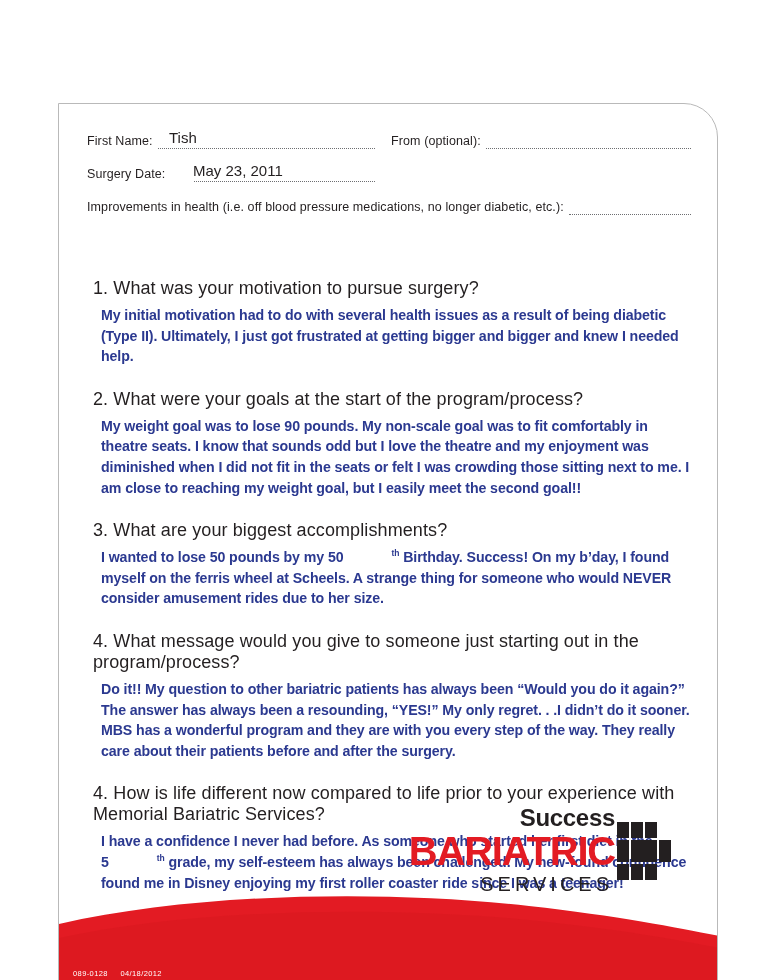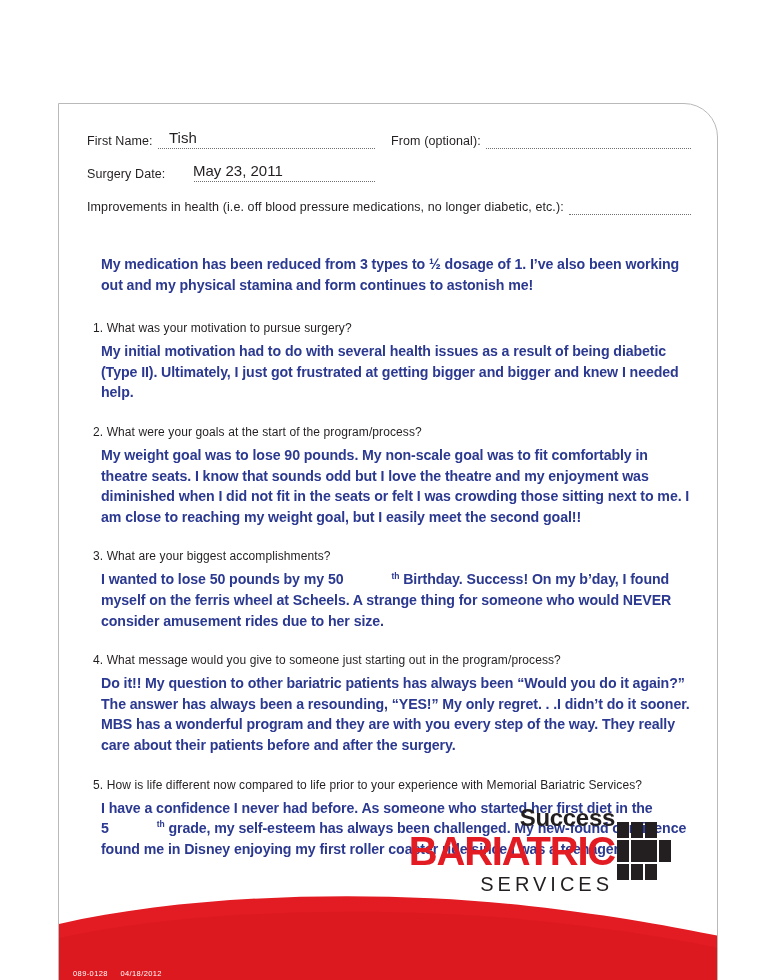--- a/index.html
+++ b/index.html
@@ -99,21 +99,21 @@
     font-size: 14.2px;
     line-height: 1.45;
     font-weight: bold;
     margin: 4px 0 0 14px;
     letter-spacing: -0.1px;
   }
   .answer.first { margin-top: 2px; }
 
   .question {
     color: #231f20;
-    font-size: 12px;
+    font-size: 18px;
     margin: 22px 0 6px 6px;
     letter-spacing: 0.1px;
   }
   .q-first { margin-top: 26px; }
 
   sup { font-size: 8.5px; vertical-align: super; padding-left: 48px; }
 
   
   .logo {
     position: absolute;
@@ -203,35 +203,34 @@
     </div>
 
     <div class="improve-row">
       <span class="field-label">Improvements in health (i.e. off blood pressure medications, no longer diabetic, etc.):</span>
       <span class="dots"></span>
     </div>
   </div>
 
   <div class="content">
 
-    <div class="answer first">My medication has been reduced from 3 types to ½ dosage of 1.  I’ve also been working out and my physical stamina and form continues to astonish me!</div>
 
     <div class="question q-first">1. What was your motivation to pursue surgery?</div>
     <div class="answer">My initial motivation had to do with several health issues as a result of being diabetic (Type II).  Ultimately, I just got frustrated at getting bigger and bigger and knew I needed help.</div>
 
     <div class="question">2. What were your goals at the start of the program/process?</div>
     <div class="answer">My weight goal was to lose 90 pounds.  My non-scale goal was to fit comfortably in theatre seats.  I know that sounds odd but I love the theatre and my enjoyment was diminished when I did not fit in the seats or felt I was crowding those sitting next to me.   I am close to reaching my weight goal, but I easily meet the second goal!!</div>
 
     <div class="question">3. What are your biggest accomplishments?</div>
     <div class="answer"><span>I wanted to lose 50 pounds by my 50</span><sup>th</sup><span> Birthday.   Success!  On my b’day, I found myself on the ferris wheel at Scheels.  A strange thing for someone who would NEVER consider amusement rides due to her size.</span></div>
 
     <div class="question">4. What message would you give to someone just starting out in the program/process?</div>
     <div class="answer">Do it!!  My question to other bariatric patients has always been “Would you do it again?”  The answer has always been a resounding, “YES!”  My only regret. . .I didn’t do it sooner.  MBS has a wonderful program and they are with you every step of the way.  They really care about their patients before and after the surgery.</div>
 
-    <div class="question">5. How is life different now compared to life prior to your experience with Memorial Bariatric Services?</div>
+    <div class="question">4. How is life different now compared to life prior to your experience with Memorial Bariatric Services?</div>
     <div class="answer"><span>I have a confidence I never had before.  As someone who started her first diet in the 5</span><sup>th</sup><span> grade, my self-esteem has always been challenged.  My new-found confidence found me in Disney enjoying my first roller coaster ride since I was a teenager!</span></div>
   </div>
 
   <div class="logo">
     <div class="logo-memorial">Success</div>
     <div class="logo-bariatric">BARIATRIC</div>
     <div class="logo-services">SERVICES</div>
     <svg class="logo-mark" viewBox="0 0 54 58">
       <rect x="0" y="0" width="12" height="16" fill="#231f20"></rect>
       <rect x="14" y="0" width="12" height="16" fill="#231f20"></rect>

